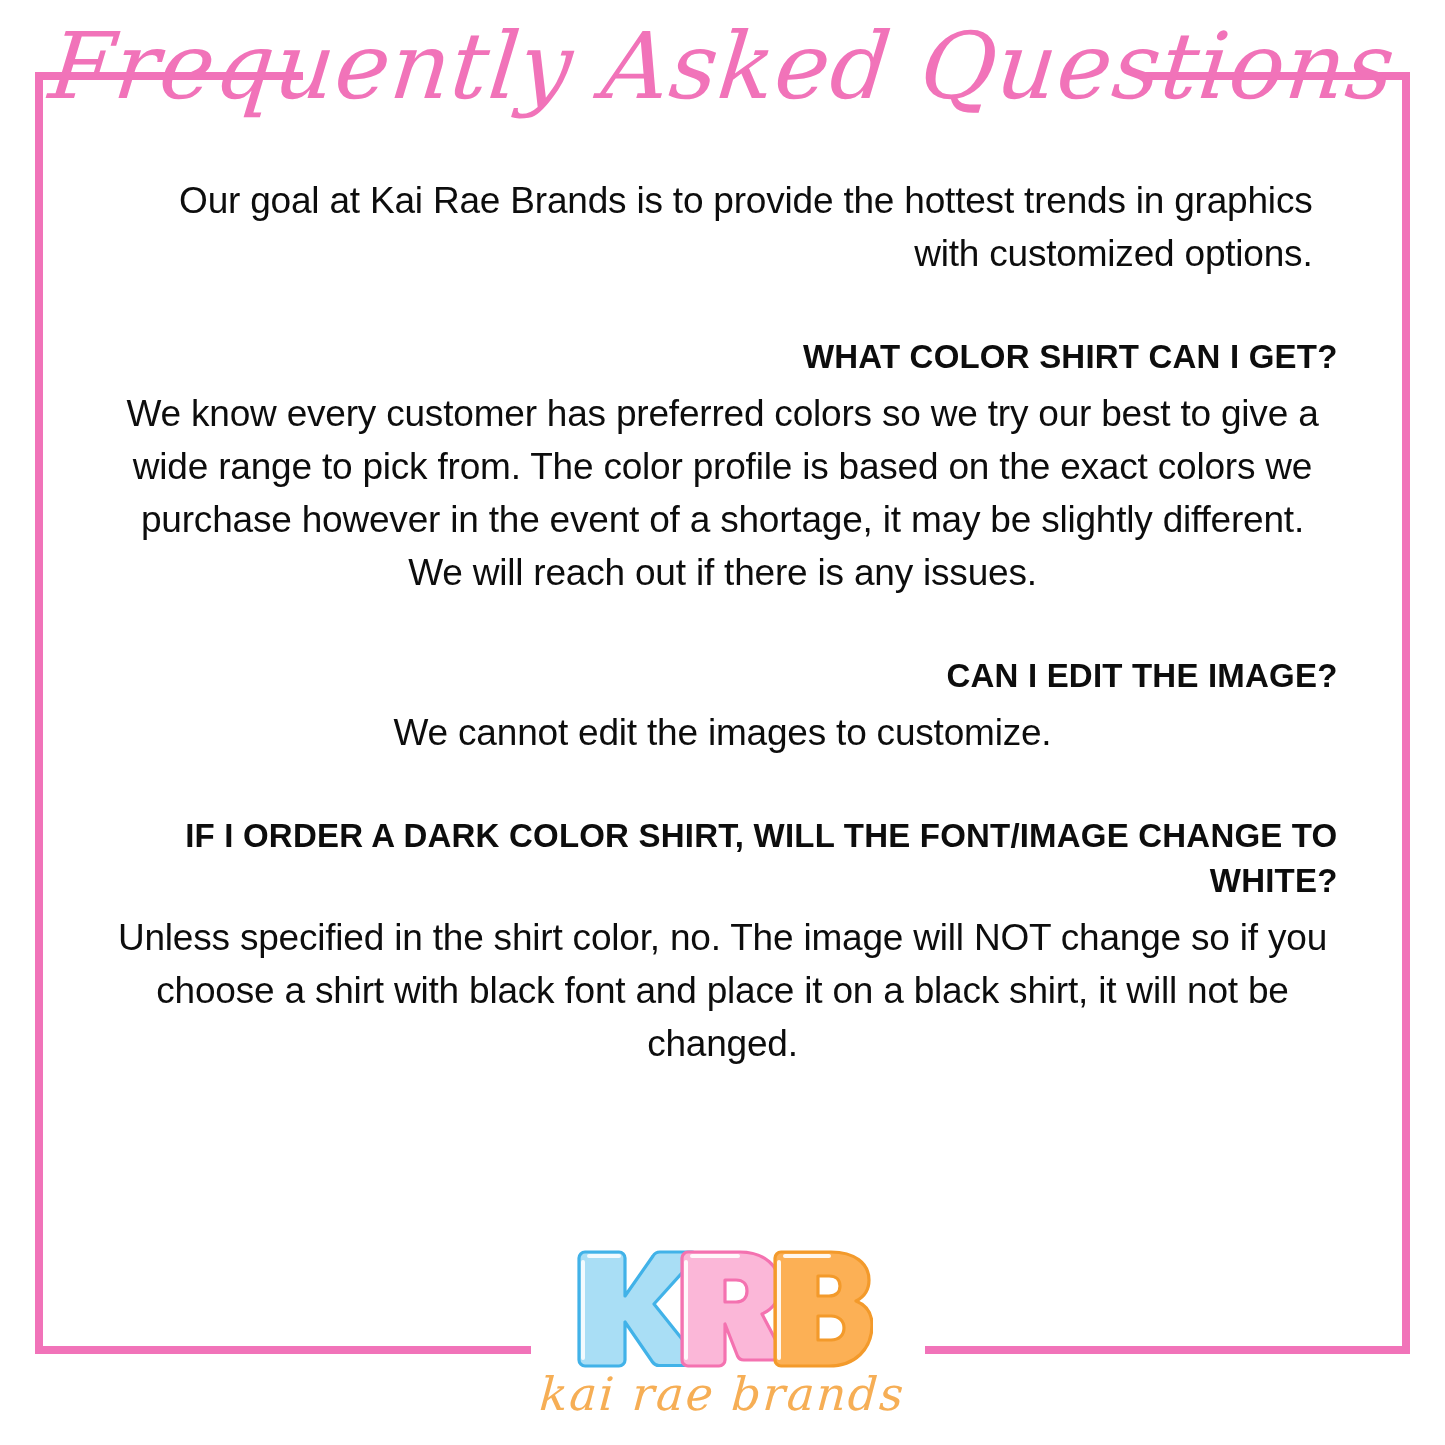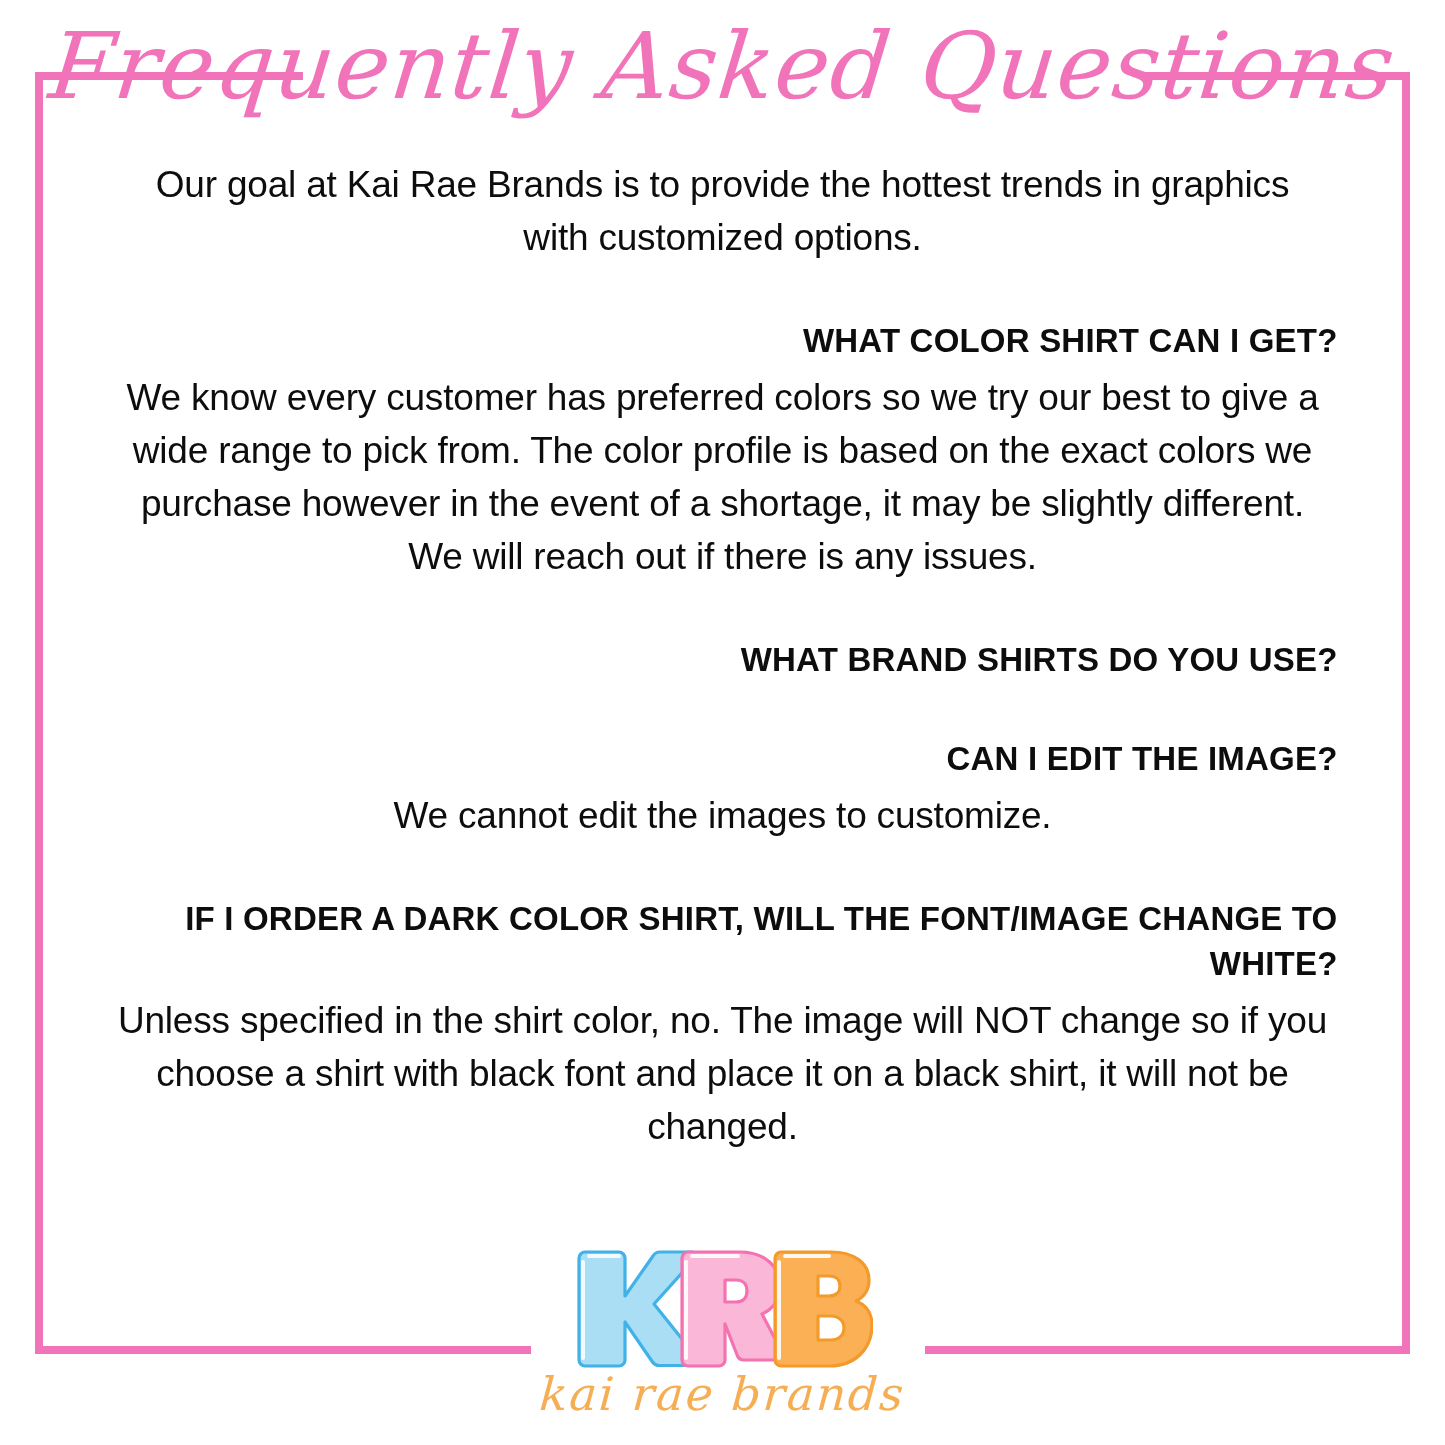--- a/index.html
+++ b/index.html
@@ -53,23 +53,24 @@
     top: 158px;
     width: 1265px;
     text-align: center;
     color: #0d0d0d;
   }
 
   .intro {
     font-size: 37px;
     line-height: 53px;
     font-weight: 400;
-    margin: 0 auto;
+    margin: 16px auto;
     width: 1180px;
     letter-spacing: -0.2px;
+    text-align: right;
   }
 
   .qa { margin-top: 54px; }
 
   .q {
     font-size: 33px;
     line-height: 45px;
     font-weight: 700;
     letter-spacing: 0.2px;
     margin: 0 auto 8px auto;
@@ -127,21 +128,20 @@
   <div class="content">
 
     <p class="intro">Our goal at Kai Rae Brands is to provide the hottest trends in graphics with customized options.</p>
 
     <div class="qa">
       <p class="q">WHAT COLOR SHIRT CAN I GET?</p>
       <p class="a">We know every customer has preferred colors so we try our best to give a wide range to pick from. The color profile is based on the exact colors we purchase however in the event of a shortage, it may be slightly different. We will reach out if there is any issues.</p>
     </div>
 
     <div class="qa">
-      <p class="q">WHAT BRAND SHIRTS DO YOU USE?</p>
     </div>
 
     <div class="qa">
       <p class="q">CAN I EDIT THE IMAGE?</p>
       <p class="a">We cannot edit the images to customize.</p>
     </div>
 
     <div class="qa">
       <p class="q">IF I ORDER A DARK COLOR SHIRT, WILL THE FONT/IMAGE CHANGE TO WHITE?</p>
       <p class="a">Unless specified in the shirt color, no. The image will NOT change so if you choose a shirt with black font and place it on a black shirt, it will not be changed.</p>

